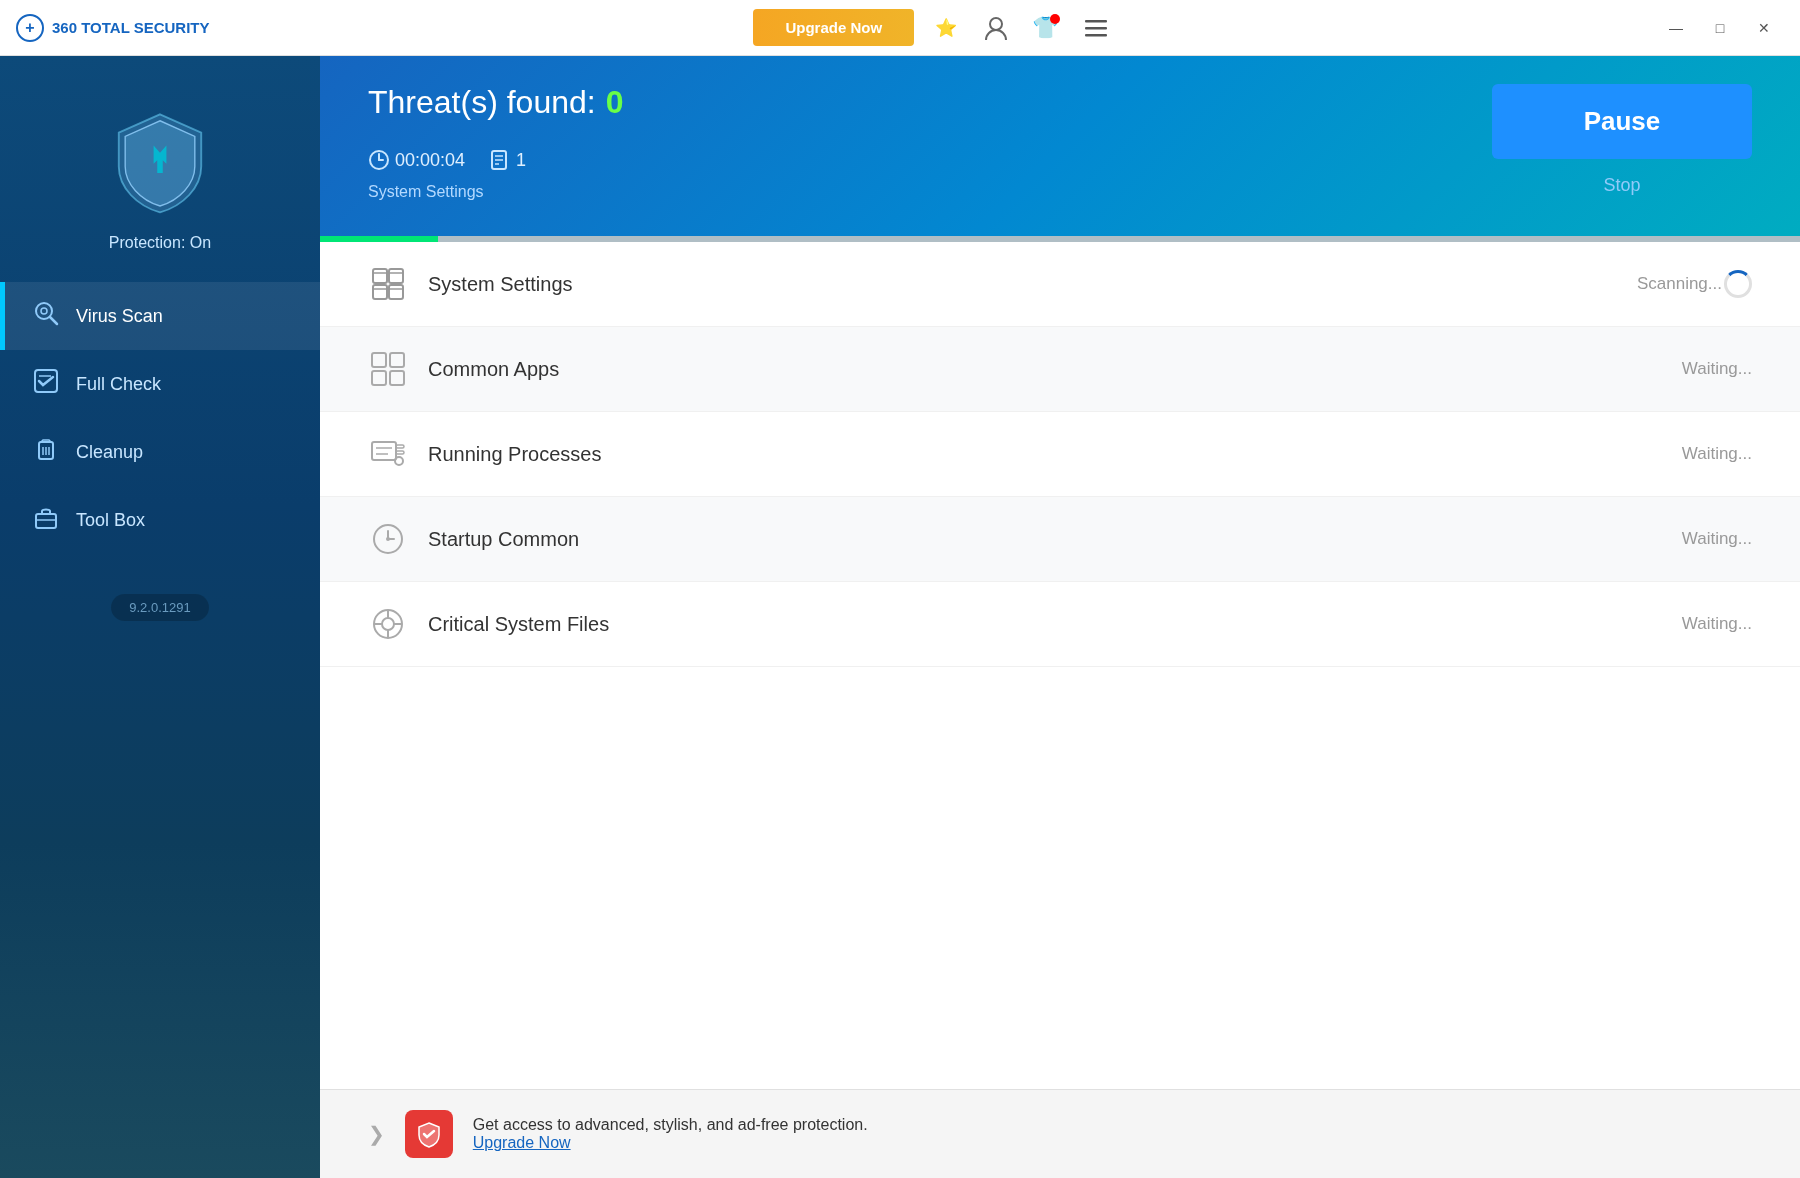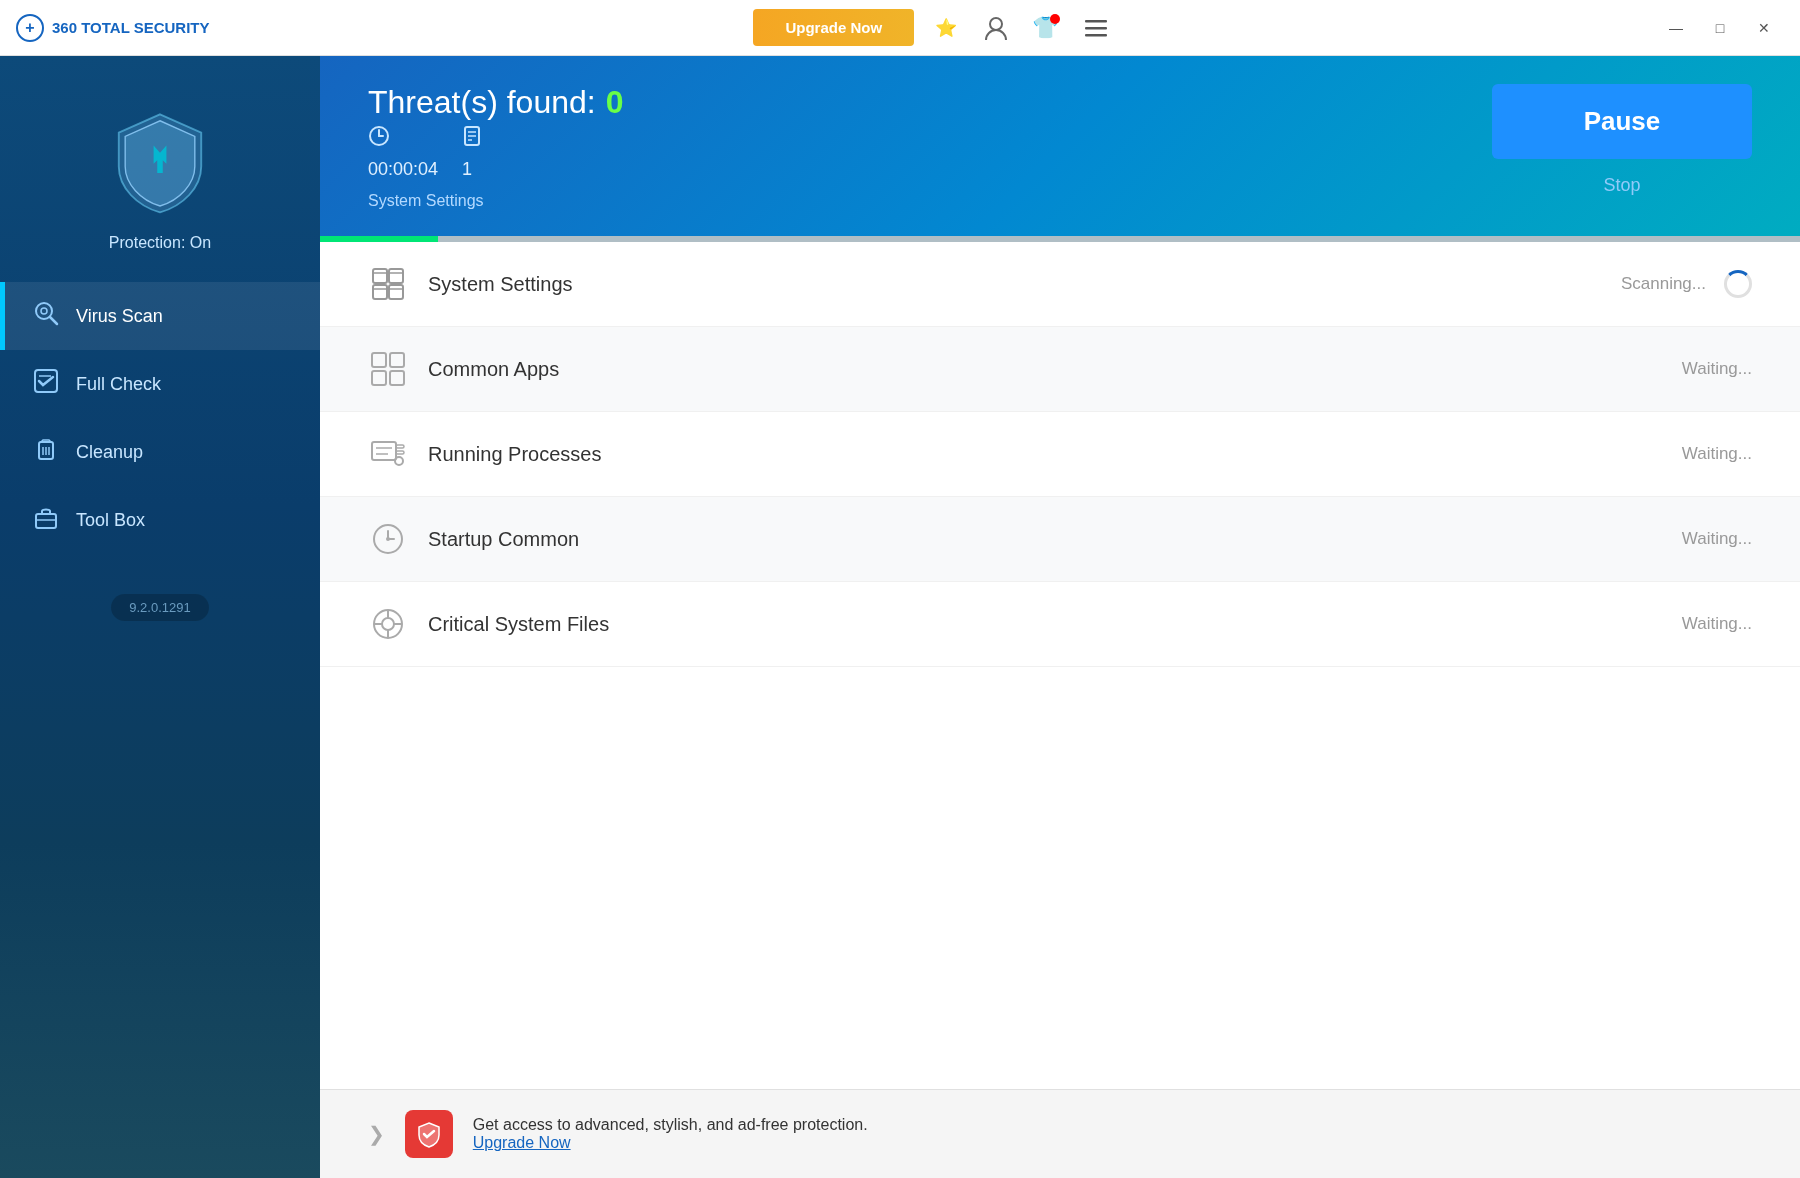--- a/index.html
+++ b/index.html
@@ -95,24 +95,24 @@
     .scan-header {
       background: linear-gradient(135deg, #1565c0 0%, #0288d1 50%, #00acc1 100%);
       padding: 28px 48px 20px 48px;
       display: flex;
       align-items: flex-start;
       justify-content: space-between;
       min-height: 180px;
       position: relative;
     }
     .scan-info { color: #fff; }
-    .threats-found { font-size: 32px; font-weight: 300; margin-bottom: 4px; display: flex; align-items: center; gap: 10px; }
+    .threats-found { font-size: 32px; font-weight: 300; margin-bottom: 28px; display: flex; align-items: center; gap: 10px; }
     .threats-count { color: #69ff47; font-weight: bold; }
     .scan-meta { display: flex; align-items: center; gap: 24px; font-size: 18px; color: #e0f0ff; margin-bottom: 12px; }
-    .scan-meta-item { display: flex; align-items: flex-start; gap: 12px; flex-direction: column; }
+    .scan-meta-item { display: flex; align-items: flex-end; gap: 5px; }
     .current-scanning { font-size: 16px; color: #b3d9ff; }
     .scan-actions { display: flex; flex-direction: column; align-items: center; gap: 16px; }
     .pause-btn {
       background: #1e90ff;
       color: #fff;
       border: none;
       padding: 22px 80px;
       font-size: 26px;
       font-weight: bold;
       border-radius: 6px;
@@ -132,21 +132,21 @@
       display: flex;
       align-items: center;
       gap: 20px;
       padding: 22px 48px;
       border-bottom: 1px solid #f0f0f0;
       background: #fff;
     }
     .scan-item:nth-child(even) { background: #f8f9fa; }
     .scan-item-icon { width: 40px; height: 40px; display: flex; align-items: center; justify-content: center; color: #888; font-size: 24px; flex-shrink: 0; }
     .scan-item-name { flex: 1; font-size: 20px; color: #333; }
-    .scan-item-status { font-size: 17px; color: #999; display: flex; align-items: center; gap: 18px; }
+    .scan-item-status { font-size: 17px; color: #999; display: flex; align-items: center; gap: 2px; }
     .spinner {
       width: 28px; height: 28px;
       border: 3px solid #e0e0e0;
       border-top-color: #1565c0;
       border-radius: 50%;
       animation: spin 0.8s linear infinite;
       display: inline-block;
     }
     @keyframes spin { to { transform: rotate(360deg); } }
 

